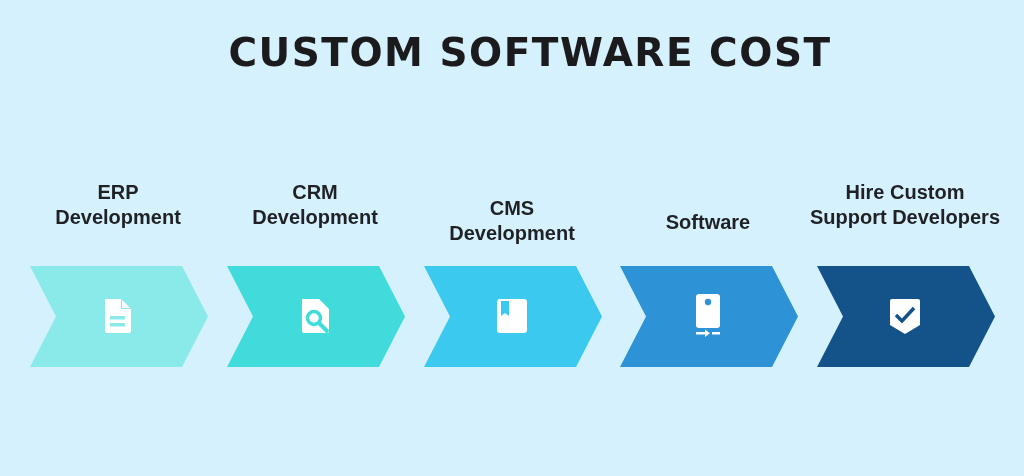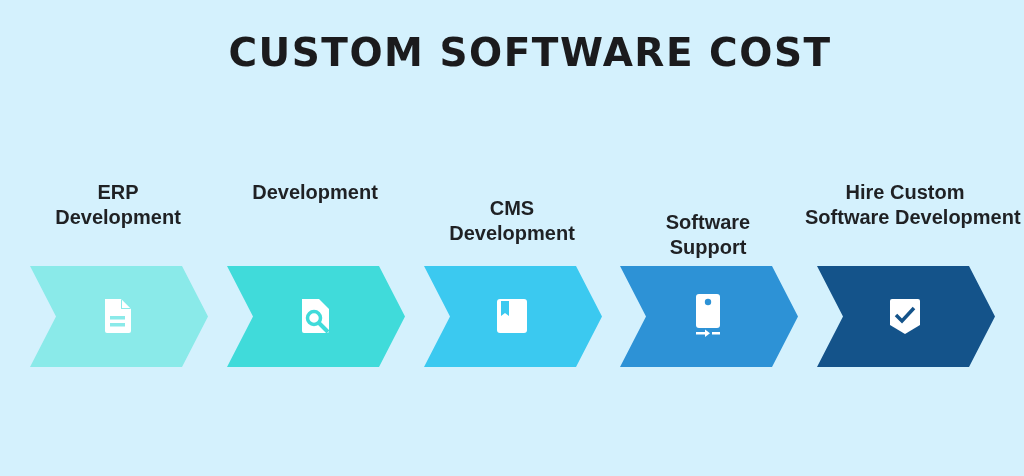--- a/index.html
+++ b/index.html
@@ -52,20 +52,21 @@
     <path d="M7,3 H23 L33,13 V35 Q33,37 31,37 H9 Q7,37 7,35 Z" fill="#FFFFFF"></path>
     <path d="M23,3 V13 H33 Z" fill="#8AEAE9"></path>
     <path d="M24,4 L32,12 H24 Z" fill="#FFFFFF"></path>
     <rect x="12" y="20" width="15" height="3.5" fill="#8AEAE9"></rect>
     <rect x="12" y="27" width="15" height="3.5" fill="#8AEAE9"></rect>
   </svg>
 </div>
 
 <div class="step" style="left:215px;">
   <div class="label" style="top:0px;">
+    <div>CRM</div>
     <div>Development</div>
   </div>
   <svg class="chev" style="left:12px;" viewBox="0 0 178 101">
     <polygon points="0,0 152,0 178,50.5 152,101 0,101 26,50.5" fill="#40DBDA"></polygon>
   </svg>
   <svg class="icon" style="left:80px;" viewBox="0 0 40 40">
     <path d="M7,3 H24 L34,13 V35 Q34,37 32,37 H9 Q7,37 7,35 Z" fill="#FFFFFF"></path>
     <circle cx="19" cy="22" r="6.5" fill="none" stroke="#40DBDA" stroke-width="3.5"></circle>
     <line x1="23.5" y1="26.5" x2="33" y2="36" stroke="#40DBDA" stroke-width="4"></line>
   </svg>
@@ -81,38 +82,37 @@
   </svg>
   <svg class="icon" style="left:80px;" viewBox="0 0 40 40">
     <rect x="5" y="3" width="30" height="34" rx="3" fill="#FFFFFF"></rect>
     <path d="M9,5 H17 V20 L13,17 L9,20 Z" fill="#3BC9F0"></path>
   </svg>
 </div>
 
 <div class="step" style="left:608px;">
   <div class="label" style="top:0px;margin-top:30px;">
     <div>Software</div>
-    <div>Support</div>
   </div>
   <svg class="chev" style="left:12px;" viewBox="0 0 178 101">
     <polygon points="0,0 152,0 178,50.5 152,101 0,101 26,50.5" fill="#2D92D6"></polygon>
   </svg>
   <svg class="icon" style="left:80px; top:112px; height:46px;" viewBox="0 0 40 46">
     <rect x="8" y="2" width="24" height="34" rx="3" fill="#FFFFFF"></rect>
     <circle cx="20" cy="10" r="3.2" fill="#2D92D6"></circle>
     <rect x="8" y="40" width="10" height="2.5" fill="#FFFFFF"></rect>
     <path d="M17,37.5 L22,41.25 L17,45 Z" fill="#FFFFFF"></path>
     <rect x="24" y="40" width="8" height="2.5" fill="#FFFFFF"></rect>
   </svg>
 </div>
 
 <div class="step" style="left:805px;">
   <div class="label" style="top:0px;">
     <div>Hire Custom</div>
-    <div>Software Development</div>
+    <div>Support Developers</div>
   </div>
   <svg class="chev" style="left:12px;" viewBox="0 0 178 101">
     <polygon points="0,0 152,0 178,50.5 152,101 0,101 26,50.5" fill="#14538A"></polygon>
   </svg>
   <svg class="icon" style="left:80px;" viewBox="0 0 40 40">
     <path d="M5,5 Q5,3 7,3 H33 Q35,3 35,5 V29 L20,38 L5,29 Z" fill="#FFFFFF"></path>
     <polyline points="11,19 17,25 29,12" fill="none" stroke="#14538A" stroke-width="3.5"></polyline>
   </svg>
 </div>
 

